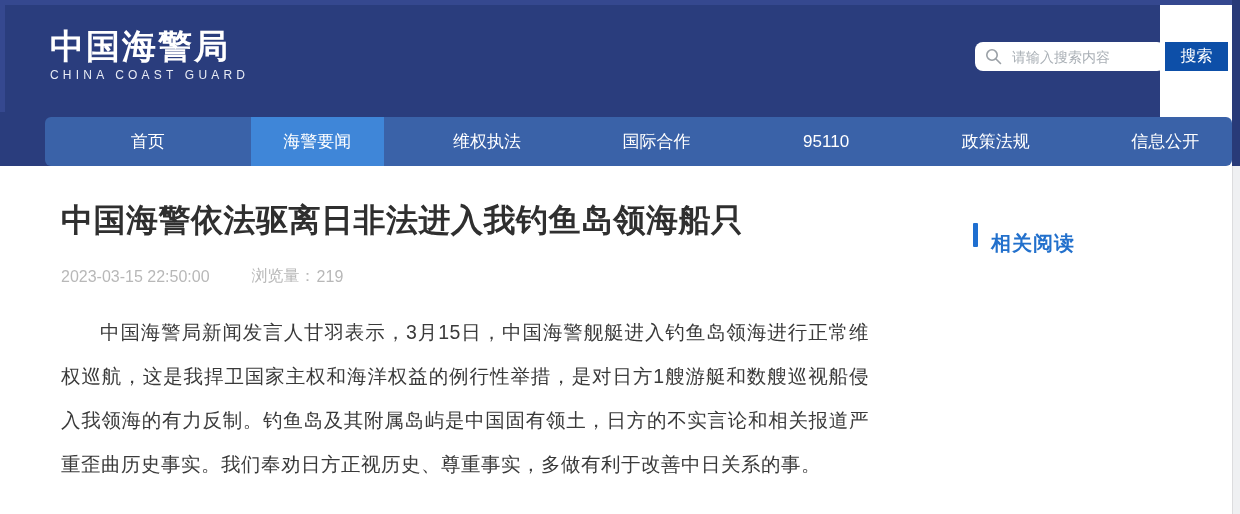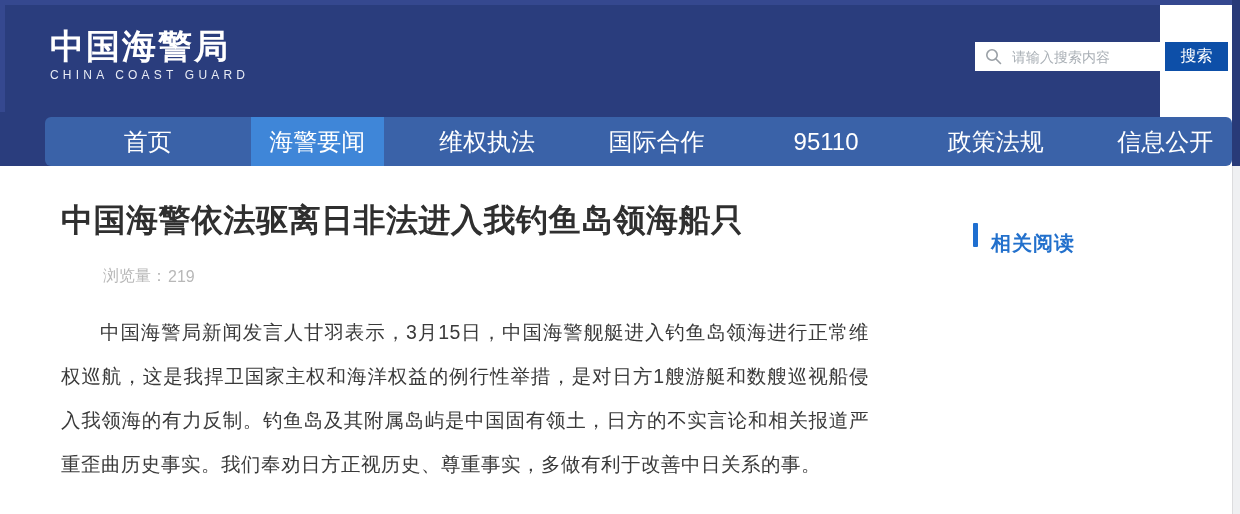--- a/index.html
+++ b/index.html
@@ -18,41 +18,41 @@
   .edge-top{position:absolute;top:0;left:0;width:1240px;height:5px;background:#35488f;}
   .edge-left{position:absolute;top:0;left:0;width:5px;height:112px;background:#35488f;}
 
   .logo{position:absolute;top:27px;left:50px;color:#ffffff;}
   .logo-cn{font-size:34px;font-weight:bold;letter-spacing:2px;line-height:38px;}
   .logo-en{font-size:12px;letter-spacing:4.2px;margin-top:3px;color:#e8ecf5;}
 
   .search-area{position:absolute;top:42px;left:975px;height:29px;display:flex;}
   .search-box{
     width:190px;height:29px;background:#ffffff;display:flex;align-items:center;
-    padding-left:10px;box-sizing:border-box;
+    padding-left:10px;box-sizing:border-box;border-radius:8px;
   }
   .search-box svg{flex:0 0 auto;}
   .search-input{
     border:none;outline:none;flex:1;height:25px;margin-left:8px;
     font-size:14px;color:#333;background:transparent;
   }
   .search-input::placeholder{color:#aab0b6;}
   .search-btn{
     width:63px;height:29px;border:none;background:#0d4fa8;color:#ffffff;
     font-size:16px;cursor:pointer;font-family:inherit;padding:0;
   }
 
   
   .nav{
     position:absolute;top:117px;left:45px;width:1187px;height:49px;
     background:#3a62a8;border-radius:6px;display:flex;overflow:hidden;
   }
   .nav-item{
     flex:1 1 0;display:flex;align-items:center;justify-content:center;
-    color:#ffffff;font-size:24px;cursor:pointer;margin-left:36px;
+    color:#ffffff;font-size:17px;cursor:pointer;margin-left:36px;
   }
   .nav-item.active{background:#3f86d8;}
 
   
   .right-strip{position:absolute;top:0;right:0;width:8px;height:514px;}
   .right-strip .strip-top{height:166px;background:#283a78;}
   .right-strip .strip-bottom{height:348px;background:#eff0f2;border-left:1px solid #dcdcde;box-sizing:border-box;}
 
   
   .main{position:absolute;top:166px;left:16px;width:1188px;height:348px;background:#ffffff;}
@@ -109,20 +109,21 @@
       <div class="nav-item">95110</div>
       <div class="nav-item">政策法规</div>
       <div class="nav-item">信息公开</div>
     </div>
   </div>
 
   <div class="main">
     <div class="article">
       <h1 class="article-title">中国海警依法驱离日非法进入我钓鱼岛领海船只</h1>
       <div class="article-meta">
+        <span class="meta-date">2023-03-15 22:50:00</span>
         <span class="meta-views">浏览量：</span>
         <span class="meta-count">219</span>
       </div>
       <p class="article-body">中国海警局新闻发言人甘羽表示，3月15日，中国海警舰艇进入钓鱼岛领海进行正常维权巡航，这是我捍卫国家主权和海洋权益的例行性举措，是对日方1艘游艇和数艘巡视船侵入我领海的有力反制。钓鱼岛及其附属岛屿是中国固有领土，日方的不实言论和相关报道严重歪曲历史事实。我们奉劝日方正视历史、尊重事实，多做有利于改善中日关系的事。</p>
     </div>
 
     <div class="related">
       <span class="related-bar"></span>
       <span class="related-title">相关阅读</span>
     </div>

